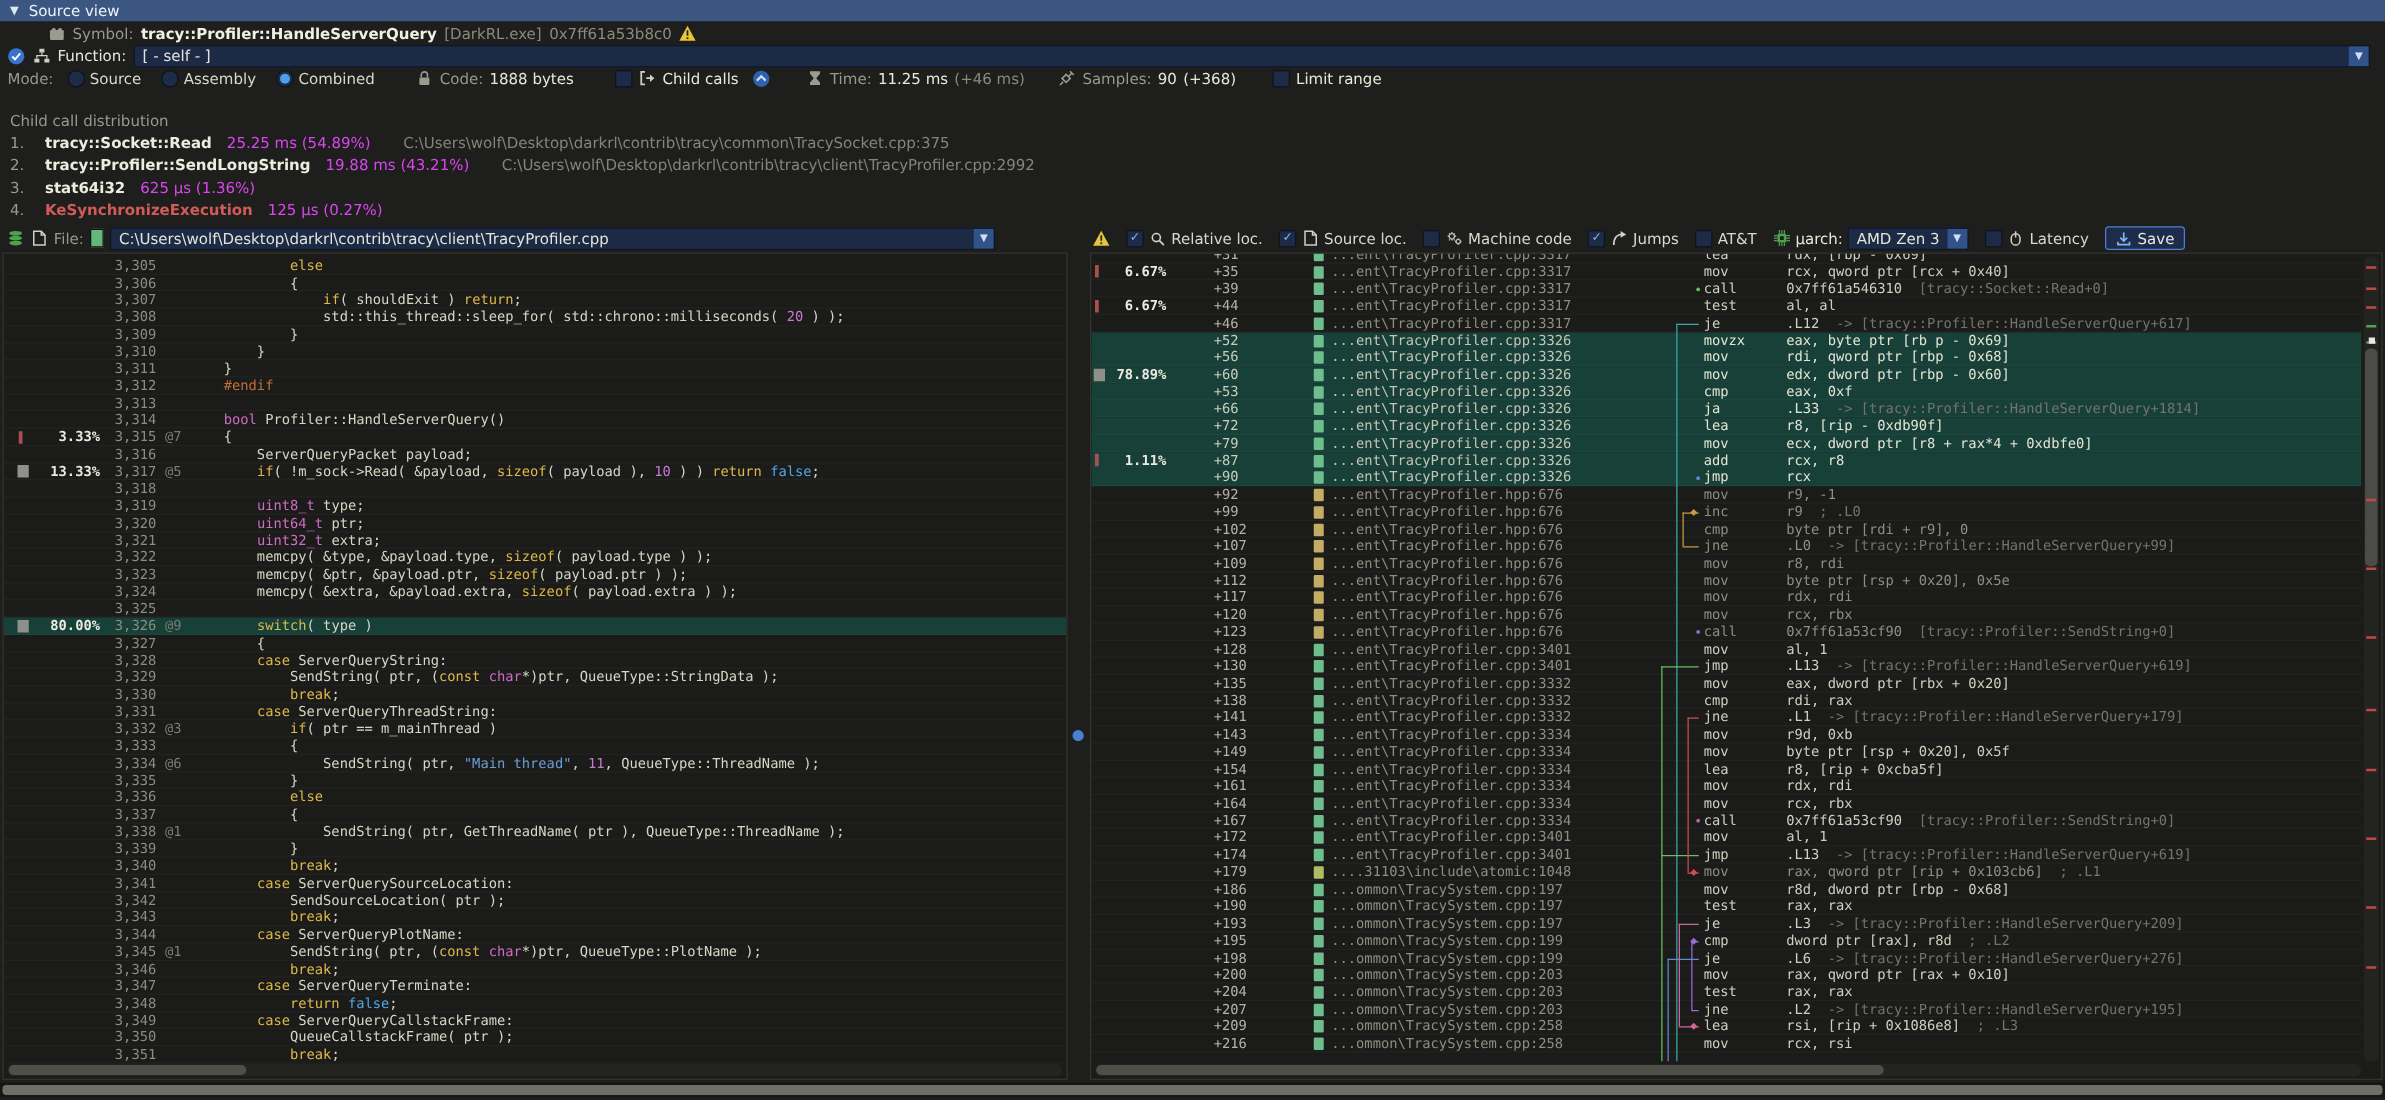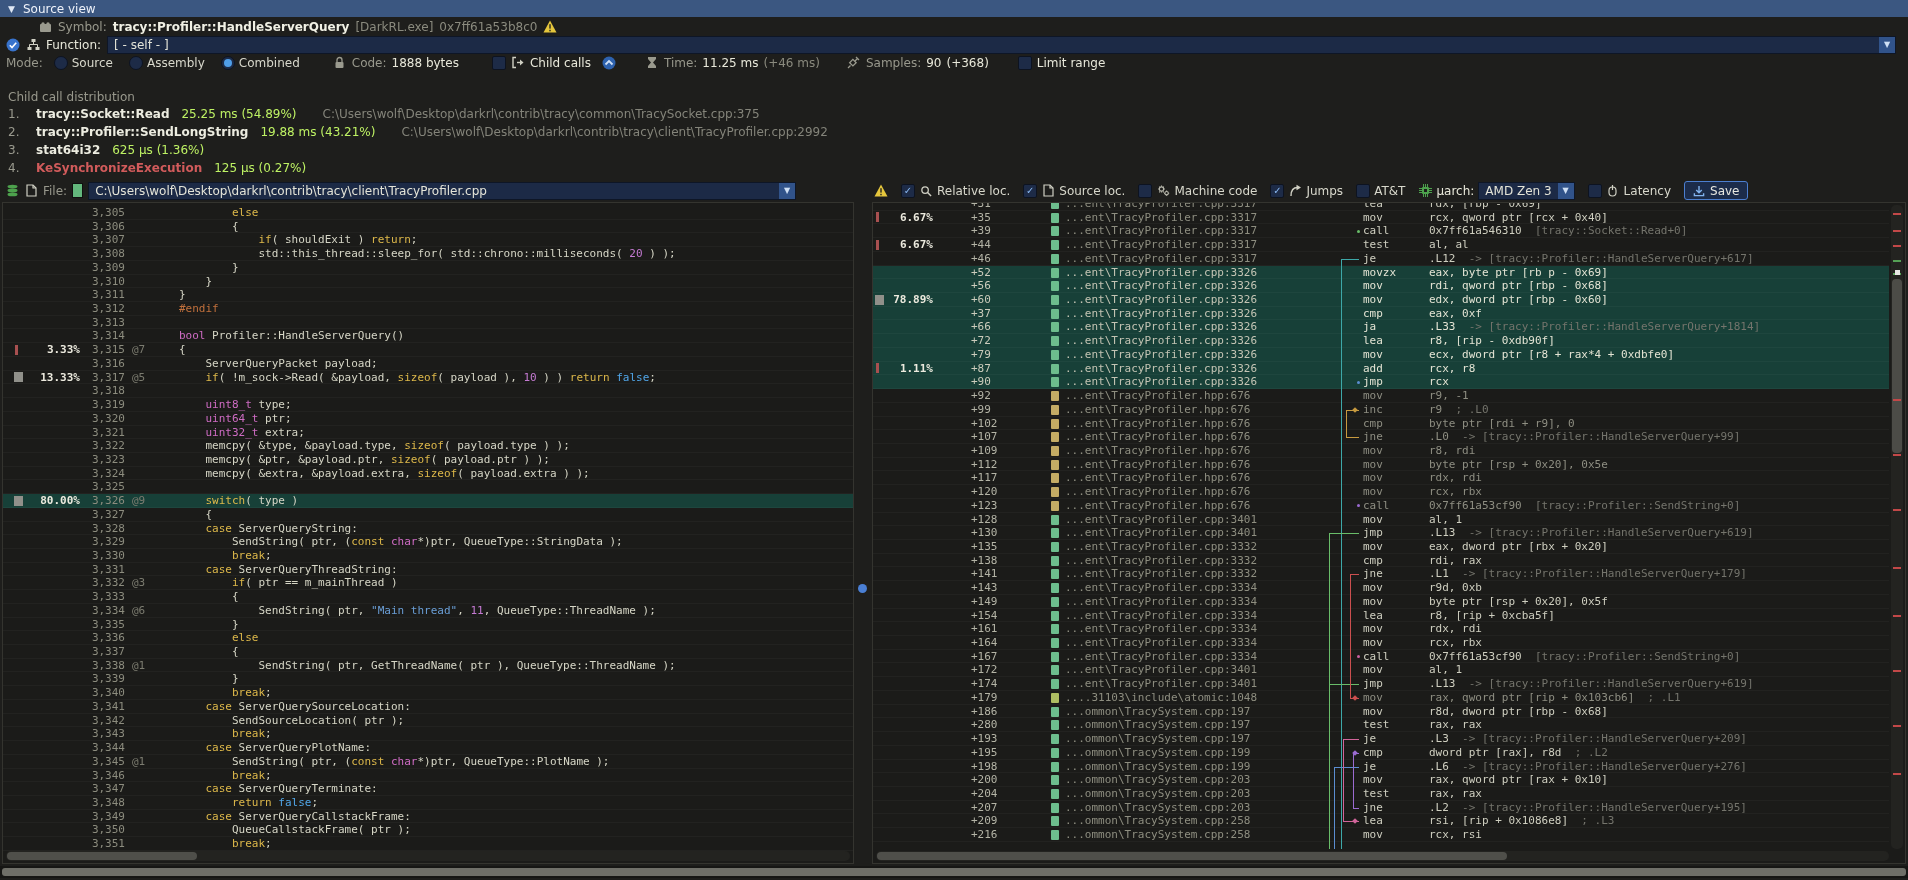--- a/index.html
+++ b/index.html
@@ -29,21 +29,21 @@
   .combo .txt{padding:0 6px;white-space:nowrap;}
   .cbtn{width:16px;align-self:stretch;background:#31538a;color:#cfe0f5;font-size:8px;
         display:inline-flex;align-items:center;justify-content:center;margin-left:auto;}
   .fncombo{flex:1;margin-right:12px;}
   .cc-wrap{position:absolute;left:8px;top:90px;right:0;}
   .cc-title{height:15px;line-height:15px;color:#98988c;}
   .ccitem{height:18px;line-height:18px;display:flex;gap:12px;white-space:nowrap;}
   .cc-idx{color:#9a9a8e;width:16px;flex:none;}
   .cc-name{font-weight:bold;color:#ecece0;}
   .cc-name.red{color:#d15b5b;}
-  .cc-time{color:#bef264;}
+  .cc-time{color:#d946ef;}
   .cc-path{color:#84847a;margin-left:14px;}
   .filebar{position:absolute;left:0;top:179px;width:870px;height:23px;display:flex;
            align-items:center;gap:5px;padding-left:5px;background:#1e1e1c;}
   .fsq{width:9px;height:13px;background:#63b77c;border:1px solid #101010;flex:none;}
   .filecombo{width:706px;}
   .asmbar{position:absolute;left:874px;top:179px;right:0;height:23px;display:flex;
           align-items:center;gap:13px;}
   .tgroup{display:inline-flex;align-items:center;gap:4px;}
   .savebtn{display:inline-flex;align-items:center;gap:4px;border:1px solid #4c7fd0;border-radius:3px;
            background:#1c2c4a;height:17px;padding:0 7px;color:#e8e8e0;}
@@ -425,21 +425,21 @@
     <div class="rowswrap">
         <div id="asm-rows" style="position:absolute;left:0;top:-6px;right:0;height:652px;">
           <div class="arow" style="top:0.00px"><span class="a-addr">+31</span><span class="a-sq sq-g"></span><span class="a-loc">...ent\TracyProfiler.cpp:3317</span><span class="a-mn">lea</span><span class="a-ops"><span class="a-op1">rdx, [rbp - 0x69]</span></span></div>
           <div class="arow" style="top:13.72px"><span class="a-mk a-mkr"></span><span class="a-pct">6.67%</span><span class="a-addr">+35</span><span class="a-sq sq-g"></span><span class="a-loc">...ent\TracyProfiler.cpp:3317</span><span class="a-mn">mov</span><span class="a-ops"><span class="a-op1">rcx, qword ptr [rcx + 0x40]</span></span></div>
           <div class="arow" style="top:27.44px"><span class="a-addr">+39</span><span class="a-sq sq-g"></span><span class="a-loc">...ent\TracyProfiler.cpp:3317</span><span class="a-dot" style="background:#69bd69"></span><span class="a-mn">call</span><span class="a-ops"><span class="a-op1">0x7ff61a546310</span><span class="a-cm">  [tracy::Socket::Read+0]</span></span></div>
           <div class="arow" style="top:41.16px"><span class="a-mk a-mkr"></span><span class="a-pct">6.67%</span><span class="a-addr">+44</span><span class="a-sq sq-g"></span><span class="a-loc">...ent\TracyProfiler.cpp:3317</span><span class="a-mn">test</span><span class="a-ops"><span class="a-op1">al, al</span></span></div>
           <div class="arow" style="top:54.88px"><span class="a-addr">+46</span><span class="a-sq sq-g"></span><span class="a-loc">...ent\TracyProfiler.cpp:3317</span><span class="a-mn">je</span><span class="a-ops"><span class="a-op1">.L12</span><span class="a-cm">  -&gt; [tracy::Profiler::HandleServerQuery+617]</span></span></div>
           <div class="arow hl" style="top:68.60px"><span class="a-addr">+52</span><span class="a-sq sq-g"></span><span class="a-loc">...ent\TracyProfiler.cpp:3326</span><span class="a-mn">movzx</span><span class="a-ops"><span class="a-op1">eax, byte ptr [rb p - 0x69]</span></span></div>
           <div class="arow hl" style="top:82.32px"><span class="a-addr">+56</span><span class="a-sq sq-g"></span><span class="a-loc">...ent\TracyProfiler.cpp:3326</span><span class="a-mn">mov</span><span class="a-ops"><span class="a-op1">rdi, qword ptr [rbp - 0x68]</span></span></div>
           <div class="arow hl" style="top:96.04px"><span class="a-mk a-mkb"></span><span class="a-pct">78.89%</span><span class="a-addr">+60</span><span class="a-sq sq-g"></span><span class="a-loc">...ent\TracyProfiler.cpp:3326</span><span class="a-mn">mov</span><span class="a-ops"><span class="a-op1">edx, dword ptr [rbp - 0x60]</span></span></div>
-          <div class="arow hl" style="top:109.76px"><span class="a-addr">+37</span><span class="a-sq sq-g"></span><span class="a-loc">...ent\TracyProfiler.cpp:3326</span><span class="a-mn">cmp</span><span class="a-ops"><span class="a-op1">eax, 0xf</span></span></div>
+          <div class="arow hl" style="top:109.76px"><span class="a-addr">+53</span><span class="a-sq sq-g"></span><span class="a-loc">...ent\TracyProfiler.cpp:3326</span><span class="a-mn">cmp</span><span class="a-ops"><span class="a-op1">eax, 0xf</span></span></div>
           <div class="arow hl" style="top:123.48px"><span class="a-addr">+66</span><span class="a-sq sq-g"></span><span class="a-loc">...ent\TracyProfiler.cpp:3326</span><span class="a-mn">ja</span><span class="a-ops"><span class="a-op1">.L33</span><span class="a-cm">  -&gt; [tracy::Profiler::HandleServerQuery+1814]</span></span></div>
           <div class="arow hl" style="top:137.20px"><span class="a-addr">+72</span><span class="a-sq sq-g"></span><span class="a-loc">...ent\TracyProfiler.cpp:3326</span><span class="a-mn">lea</span><span class="a-ops"><span class="a-op1">r8, [rip - 0xdb90f]</span></span></div>
           <div class="arow hl" style="top:150.92px"><span class="a-addr">+79</span><span class="a-sq sq-g"></span><span class="a-loc">...ent\TracyProfiler.cpp:3326</span><span class="a-mn">mov</span><span class="a-ops"><span class="a-op1">ecx, dword ptr [r8 + rax*4 + 0xdbfe0]</span></span></div>
           <div class="arow hl" style="top:164.64px"><span class="a-mk a-mkr"></span><span class="a-pct">1.11%</span><span class="a-addr">+87</span><span class="a-sq sq-g"></span><span class="a-loc">...ent\TracyProfiler.cpp:3326</span><span class="a-mn">add</span><span class="a-ops"><span class="a-op1">rcx, r8</span></span></div>
           <div class="arow hl" style="top:178.36px"><span class="a-addr">+90</span><span class="a-sq sq-g"></span><span class="a-loc">...ent\TracyProfiler.cpp:3326</span><span class="a-dot" style="background:#5b8dd1"></span><span class="a-mn">jmp</span><span class="a-ops"><span class="a-op1">rcx</span></span></div>
           <div class="arow dim" style="top:192.08px"><span class="a-addr">+92</span><span class="a-sq sq-y"></span><span class="a-loc">...ent\TracyProfiler.hpp:676</span><span class="a-mn">mov</span><span class="a-ops"><span class="a-op1">r9, -1</span></span></div>
           <div class="arow dim" style="top:205.80px"><span class="a-addr">+99</span><span class="a-sq sq-y"></span><span class="a-loc">...ent\TracyProfiler.hpp:676</span><span class="a-mn">inc</span><span class="a-ops"><span class="a-op1">r9</span><span class="a-cm">  ; .L0</span></span></div>
           <div class="arow dim" style="top:219.52px"><span class="a-addr">+102</span><span class="a-sq sq-y"></span><span class="a-loc">...ent\TracyProfiler.hpp:676</span><span class="a-mn">cmp</span><span class="a-ops"><span class="a-op1">byte ptr [rdi + r9], 0</span></span></div>
           <div class="arow dim" style="top:233.24px"><span class="a-addr">+107</span><span class="a-sq sq-y"></span><span class="a-loc">...ent\TracyProfiler.hpp:676</span><span class="a-mn">jne</span><span class="a-ops"><span class="a-op1">.L0</span><span class="a-cm">  -&gt; [tracy::Profiler::HandleServerQuery+99]</span></span></div>
           <div class="arow dim" style="top:246.96px"><span class="a-addr">+109</span><span class="a-sq sq-y"></span><span class="a-loc">...ent\TracyProfiler.hpp:676</span><span class="a-mn">mov</span><span class="a-ops"><span class="a-op1">r8, rdi</span></span></div>
@@ -455,21 +455,21 @@
           <div class="arow" style="top:384.16px"><span class="a-addr">+143</span><span class="a-sq sq-g"></span><span class="a-loc">...ent\TracyProfiler.cpp:3334</span><span class="a-mn">mov</span><span class="a-ops"><span class="a-op1">r9d, 0xb</span></span></div>
           <div class="arow" style="top:397.88px"><span class="a-addr">+149</span><span class="a-sq sq-g"></span><span class="a-loc">...ent\TracyProfiler.cpp:3334</span><span class="a-mn">mov</span><span class="a-ops"><span class="a-op1">byte ptr [rsp + 0x20], 0x5f</span></span></div>
           <div class="arow" style="top:411.60px"><span class="a-addr">+154</span><span class="a-sq sq-g"></span><span class="a-loc">...ent\TracyProfiler.cpp:3334</span><span class="a-mn">lea</span><span class="a-ops"><span class="a-op1">r8, [rip + 0xcba5f]</span></span></div>
           <div class="arow" style="top:425.32px"><span class="a-addr">+161</span><span class="a-sq sq-g"></span><span class="a-loc">...ent\TracyProfiler.cpp:3334</span><span class="a-mn">mov</span><span class="a-ops"><span class="a-op1">rdx, rdi</span></span></div>
           <div class="arow" style="top:439.04px"><span class="a-addr">+164</span><span class="a-sq sq-g"></span><span class="a-loc">...ent\TracyProfiler.cpp:3334</span><span class="a-mn">mov</span><span class="a-ops"><span class="a-op1">rcx, rbx</span></span></div>
           <div class="arow" style="top:452.76px"><span class="a-addr">+167</span><span class="a-sq sq-g"></span><span class="a-loc">...ent\TracyProfiler.cpp:3334</span><span class="a-dot" style="background:#c95f9f"></span><span class="a-mn">call</span><span class="a-ops"><span class="a-op1">0x7ff61a53cf90</span><span class="a-cm">  [tracy::Profiler::SendString+0]</span></span></div>
           <div class="arow" style="top:466.48px"><span class="a-addr">+172</span><span class="a-sq sq-g"></span><span class="a-loc">...ent\TracyProfiler.cpp:3401</span><span class="a-mn">mov</span><span class="a-ops"><span class="a-op1">al, 1</span></span></div>
           <div class="arow" style="top:480.20px"><span class="a-addr">+174</span><span class="a-sq sq-g"></span><span class="a-loc">...ent\TracyProfiler.cpp:3401</span><span class="a-mn">jmp</span><span class="a-ops"><span class="a-op1">.L13</span><span class="a-cm">  -&gt; [tracy::Profiler::HandleServerQuery+619]</span></span></div>
           <div class="arow dim" style="top:493.92px"><span class="a-addr">+179</span><span class="a-sq sq-o"></span><span class="a-loc">....31103\include\atomic:1048</span><span class="a-mn">mov</span><span class="a-ops"><span class="a-op1">rax, qword ptr [rip + 0x103cb6]</span><span class="a-cm">  ; .L1</span></span></div>
           <div class="arow" style="top:507.64px"><span class="a-addr">+186</span><span class="a-sq sq-g"></span><span class="a-loc">...ommon\TracySystem.cpp:197</span><span class="a-mn">mov</span><span class="a-ops"><span class="a-op1">r8d, dword ptr [rbp - 0x68]</span></span></div>
-          <div class="arow" style="top:521.36px"><span class="a-addr">+280</span><span class="a-sq sq-g"></span><span class="a-loc">...ommon\TracySystem.cpp:197</span><span class="a-mn">test</span><span class="a-ops"><span class="a-op1">rax, rax</span></span></div>
+          <div class="arow" style="top:521.36px"><span class="a-addr">+190</span><span class="a-sq sq-g"></span><span class="a-loc">...ommon\TracySystem.cpp:197</span><span class="a-mn">test</span><span class="a-ops"><span class="a-op1">rax, rax</span></span></div>
           <div class="arow" style="top:535.08px"><span class="a-addr">+193</span><span class="a-sq sq-g"></span><span class="a-loc">...ommon\TracySystem.cpp:197</span><span class="a-mn">je</span><span class="a-ops"><span class="a-op1">.L3</span><span class="a-cm">  -&gt; [tracy::Profiler::HandleServerQuery+209]</span></span></div>
           <div class="arow" style="top:548.80px"><span class="a-addr">+195</span><span class="a-sq sq-g"></span><span class="a-loc">...ommon\TracySystem.cpp:199</span><span class="a-mn">cmp</span><span class="a-ops"><span class="a-op1">dword ptr [rax], r8d</span><span class="a-cm">  ; .L2</span></span></div>
           <div class="arow" style="top:562.52px"><span class="a-addr">+198</span><span class="a-sq sq-g"></span><span class="a-loc">...ommon\TracySystem.cpp:199</span><span class="a-mn">je</span><span class="a-ops"><span class="a-op1">.L6</span><span class="a-cm">  -&gt; [tracy::Profiler::HandleServerQuery+276]</span></span></div>
           <div class="arow" style="top:576.24px"><span class="a-addr">+200</span><span class="a-sq sq-g"></span><span class="a-loc">...ommon\TracySystem.cpp:203</span><span class="a-mn">mov</span><span class="a-ops"><span class="a-op1">rax, qword ptr [rax + 0x10]</span></span></div>
           <div class="arow" style="top:589.96px"><span class="a-addr">+204</span><span class="a-sq sq-g"></span><span class="a-loc">...ommon\TracySystem.cpp:203</span><span class="a-mn">test</span><span class="a-ops"><span class="a-op1">rax, rax</span></span></div>
           <div class="arow" style="top:603.68px"><span class="a-addr">+207</span><span class="a-sq sq-g"></span><span class="a-loc">...ommon\TracySystem.cpp:203</span><span class="a-mn">jne</span><span class="a-ops"><span class="a-op1">.L2</span><span class="a-cm">  -&gt; [tracy::Profiler::HandleServerQuery+195]</span></span></div>
           <div class="arow" style="top:617.40px"><span class="a-addr">+209</span><span class="a-sq sq-g"></span><span class="a-loc">...ommon\TracySystem.cpp:258</span><span class="a-mn">lea</span><span class="a-ops"><span class="a-op1">rsi, [rip + 0x1086e8]</span><span class="a-cm">  ; .L3</span></span></div>
           <div class="arow" style="top:631.12px"><span class="a-addr">+216</span><span class="a-sq sq-g"></span><span class="a-loc">...ommon\TracySystem.cpp:258</span><span class="a-mn">mov</span><span class="a-ops"><span class="a-op1">rcx, rsi</span></span></div>
           <div class="jline" style="left:468px;top:61.88px;height:590.12px;background:#3da8a8"></div>
           <div class="jstub" style="left:468px;top:61.88px;width:18px;background:#3da8a8"></div>

